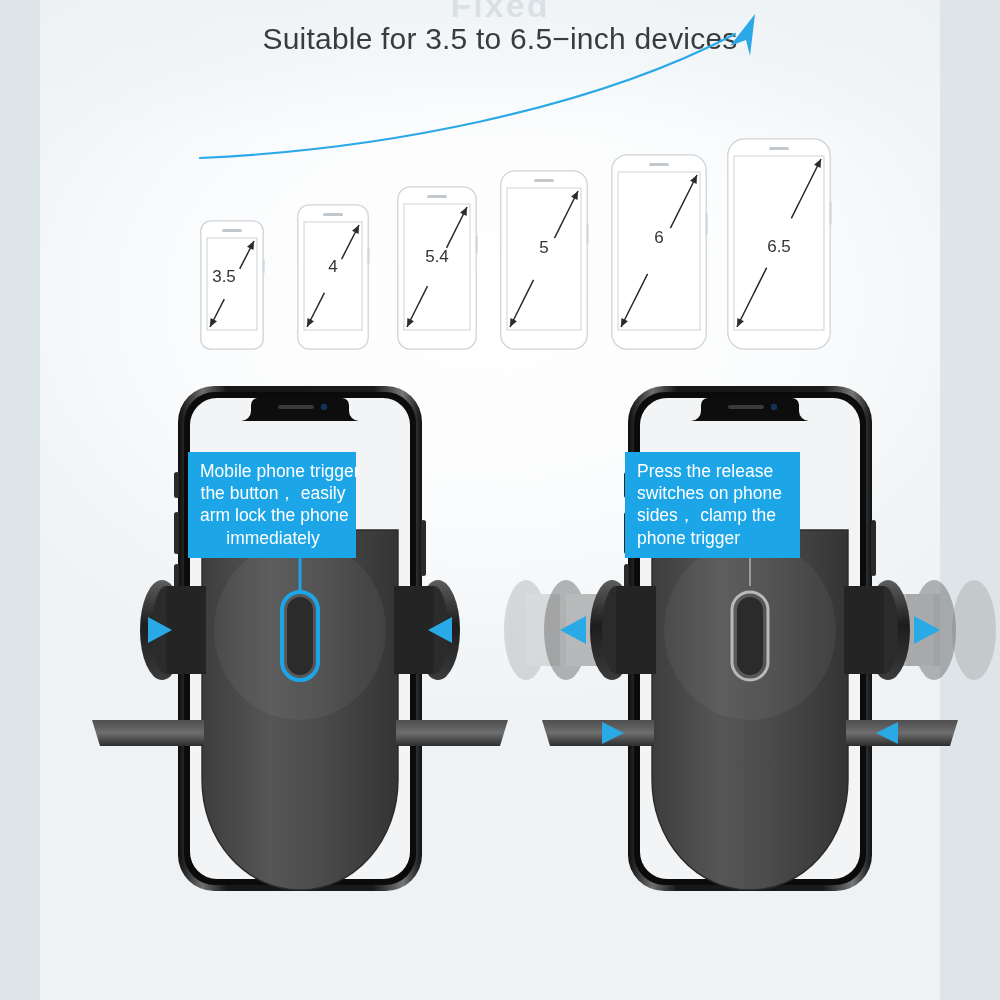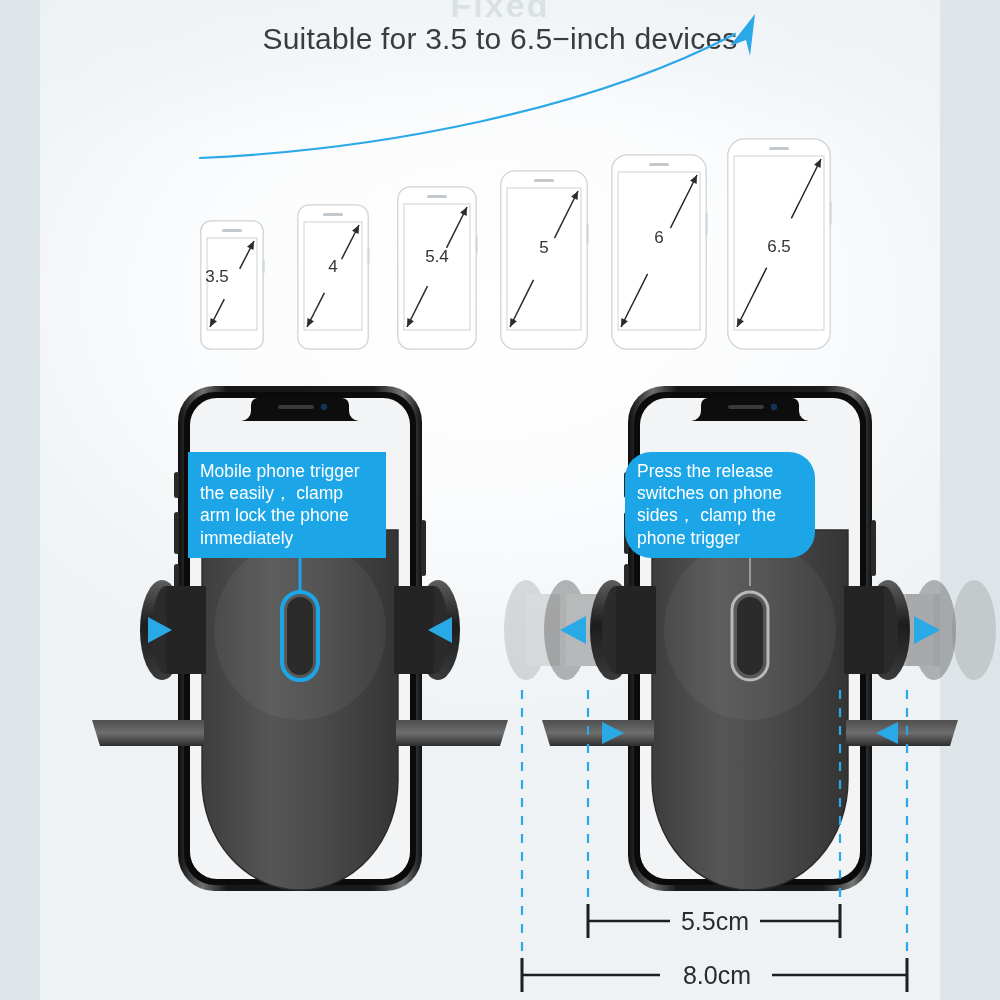--- a/index.html
+++ b/index.html
@@ -117,21 +117,21 @@
           <rect x="0.8" y="0.8" width="62.4" height="128.4" rx="10.24" fill="#ffffff" stroke="#cfd4d8" stroke-width="1.3"></rect>
           <rect x="7" y="18" width="50" height="92" fill="#ffffff" stroke="#cdd2d6" stroke-width="1"></rect>
           <rect x="22" y="9" width="20" height="3" rx="1.5" fill="#c3c8cc"></rect>
           <rect x="62.5" y="39" width="2.2" height="14.3" rx="1" fill="#d2d7db"></rect>
           <line x1="39.697541092906384" y1="48.95480604568297" x2="54" y2="21" stroke="#2b2b2b" stroke-width="1.5"></line>
           <path d="M 54,21 L 53.52406267294921,29.98740694865431 L 46.9899187760696,26.644356582808925 Z" fill="#2b2b2b"></path>
           <line x1="24.302458907093612" y1="79.04519395431703" x2="10" y2="107" stroke="#2b2b2b" stroke-width="1.5"></line>
           <path d="M 10,107 L 10.47593732705079,98.01259305134569 L 17.010081223930403,101.35564341719108 Z" fill="#2b2b2b"></path>
         </svg>
       </div>
-      <div class="sizelabel" style="left: 217px; top: 126.64px;">3.5</div>
+      <div class="sizelabel" style="left: 224px; top: 126.64px;">3.5</div>
       <div class="sizephone" style="left: 297px; bottom: 0px; width: 72px; height: 146px;">
         <svg width="72" height="146" viewBox="0 0 72 146">
           <rect x="0.8" y="0.8" width="70.4" height="144.4" rx="11.52" fill="#ffffff" stroke="#cfd4d8" stroke-width="1.3"></rect>
           <rect x="7" y="18" width="58" height="108" fill="#ffffff" stroke="#cdd2d6" stroke-width="1"></rect>
           <rect x="26" y="9" width="20" height="3" rx="1.5" fill="#c3c8cc"></rect>
           <rect x="70.5" y="43.8" width="2.2" height="16.06" rx="1" fill="#d2d7db"></rect>
           <line x1="44.620477752415475" y1="55.090601331800414" x2="62" y2="21" stroke="#2b2b2b" stroke-width="1.5"></line>
           <path d="M 62,21 L 61.53706483107164,29.98808606041182 L 54.99809153737411,26.654491832252294 Z" fill="#2b2b2b"></path>
           <line x1="27.379522247584525" y1="88.90939866819959" x2="10" y2="123" stroke="#2b2b2b" stroke-width="1.5"></line>
           <path d="M 10,123 L 10.462935168928363,114.01191393958818 L 17.001908462625895,117.34550816774771 Z" fill="#2b2b2b"></path>
@@ -256,23 +256,23 @@
       <path d="M -18,340 h 112 v 26 h -104 z" fill="url(#barG)"></path>
       <path d="M 286,340 h 112 l -8,26 h -104 z" fill="url(#barG)"></path>
 
       <g>
         <line x1="190" y1="176" x2="190" y2="212" stroke="#1CA6E8" stroke-width="3"></line>
         <rect x="172" y="212" width="36" height="88" rx="18" fill="none" stroke="#1CA6E8" stroke-width="4"></rect>
         <rect x="177" y="217" width="26" height="78" rx="13" fill="#2b2b2b"></rect>
       </g>
     </svg>
 
-    <div class="callout" style="left:78px;top:72px;width:198px;">
+    <div class="callout" style="left:78px;top:72px;width:168px;text-align:center;">
       <span class="ln">Mobile phone trigger</span>
-      <span class="ln">the easily， clamp</span>
+      <span class="ln">the button， easily</span>
       <span class="ln">arm lock the phone</span>
       <span class="ln">immediately</span>
     </div>
   </div>
 
   <div class="device" style="left:560px;top:380px;width:380px;height:520px;">
     <svg width="380" height="520" viewBox="0 0 380 520" overflow="visible">
       <defs>
         <linearGradient id="scrBodyR" x1="0" y1="0" x2="1" y2="0">
           <stop offset="0" stop-color="#3d3d3d"></stop>
@@ -351,47 +351,22 @@
       <path d="M 286,340 h 112 l -8,26 h -104 z" fill="url(#barR)"></path>
       <path d="M 12,353 h 30 v -11 l 22,11 -22,11 v -11 z" fill="#29A9E6"></path>
       <path d="M 368,353 h -30 v -11 l -22,11 22,11 v -11 z" fill="#29A9E6"></path>
 
       <g>
         <rect x="172" y="212" width="36" height="88" rx="18" fill="none" stroke="#b9b9b9" stroke-width="3"></rect>
         <rect x="177" y="217" width="26" height="78" rx="13" fill="#2b2b2b"></rect>
       </g>
     </svg>
 
-    <div class="callout" style="left:65px;top:72px;width:190px;border-radius:26px;">
+    <div class="callout" style="left:65px;top:72px;width:175px;">
       <span class="ln">Press the release</span>
       <span class="ln">switches on phone</span>
       <span class="ln">sides， clamp the</span>
       <span class="ln">phone trigger</span>
     </div>
   </div>
 
-  <div class="dims">
-    <svg width="470" height="310" viewBox="0 0 470 310" overflow="visible">
-
-      <line x1="42" y1="0" x2="42" y2="300" stroke="#2BA8E8" stroke-width="2.2" stroke-dasharray="9 9"></line>
-      <line x1="108" y1="0" x2="108" y2="238" stroke="#2BA8E8" stroke-width="2.2" stroke-dasharray="9 9"></line>
-      <line x1="360" y1="0" x2="360" y2="238" stroke="#2BA8E8" stroke-width="2.2" stroke-dasharray="9 9"></line>
-      <line x1="427" y1="0" x2="427" y2="300" stroke="#2BA8E8" stroke-width="2.2" stroke-dasharray="9 9"></line>
-
-      <g>
-        <line x1="108" y1="214" x2="108" y2="248" stroke="#1f1f1f" stroke-width="3"></line>
-        <line x1="360" y1="214" x2="360" y2="248" stroke="#1f1f1f" stroke-width="3"></line>
-        <line x1="108" y1="231" x2="190" y2="231" stroke="#1f1f1f" stroke-width="2.4"></line>
-        <line x1="280" y1="231" x2="360" y2="231" stroke="#1f1f1f" stroke-width="2.4"></line>
-      </g>
-
-      <g>
-        <line x1="42" y1="268" x2="42" y2="302" stroke="#1f1f1f" stroke-width="3"></line>
-        <line x1="427" y1="268" x2="427" y2="302" stroke="#1f1f1f" stroke-width="3"></line>
-        <line x1="42" y1="285" x2="180" y2="285" stroke="#1f1f1f" stroke-width="2.4"></line>
-        <line x1="292" y1="285" x2="427" y2="285" stroke="#1f1f1f" stroke-width="2.4"></line>
-      </g>
-    </svg>
-    <div class="dimlabel" style="left:235px;top:231px;">5.5cm</div>
-    <div class="dimlabel" style="left:237px;top:285px;">8.0cm</div>
-  </div>
 
 </div>
 
 </body></html>

